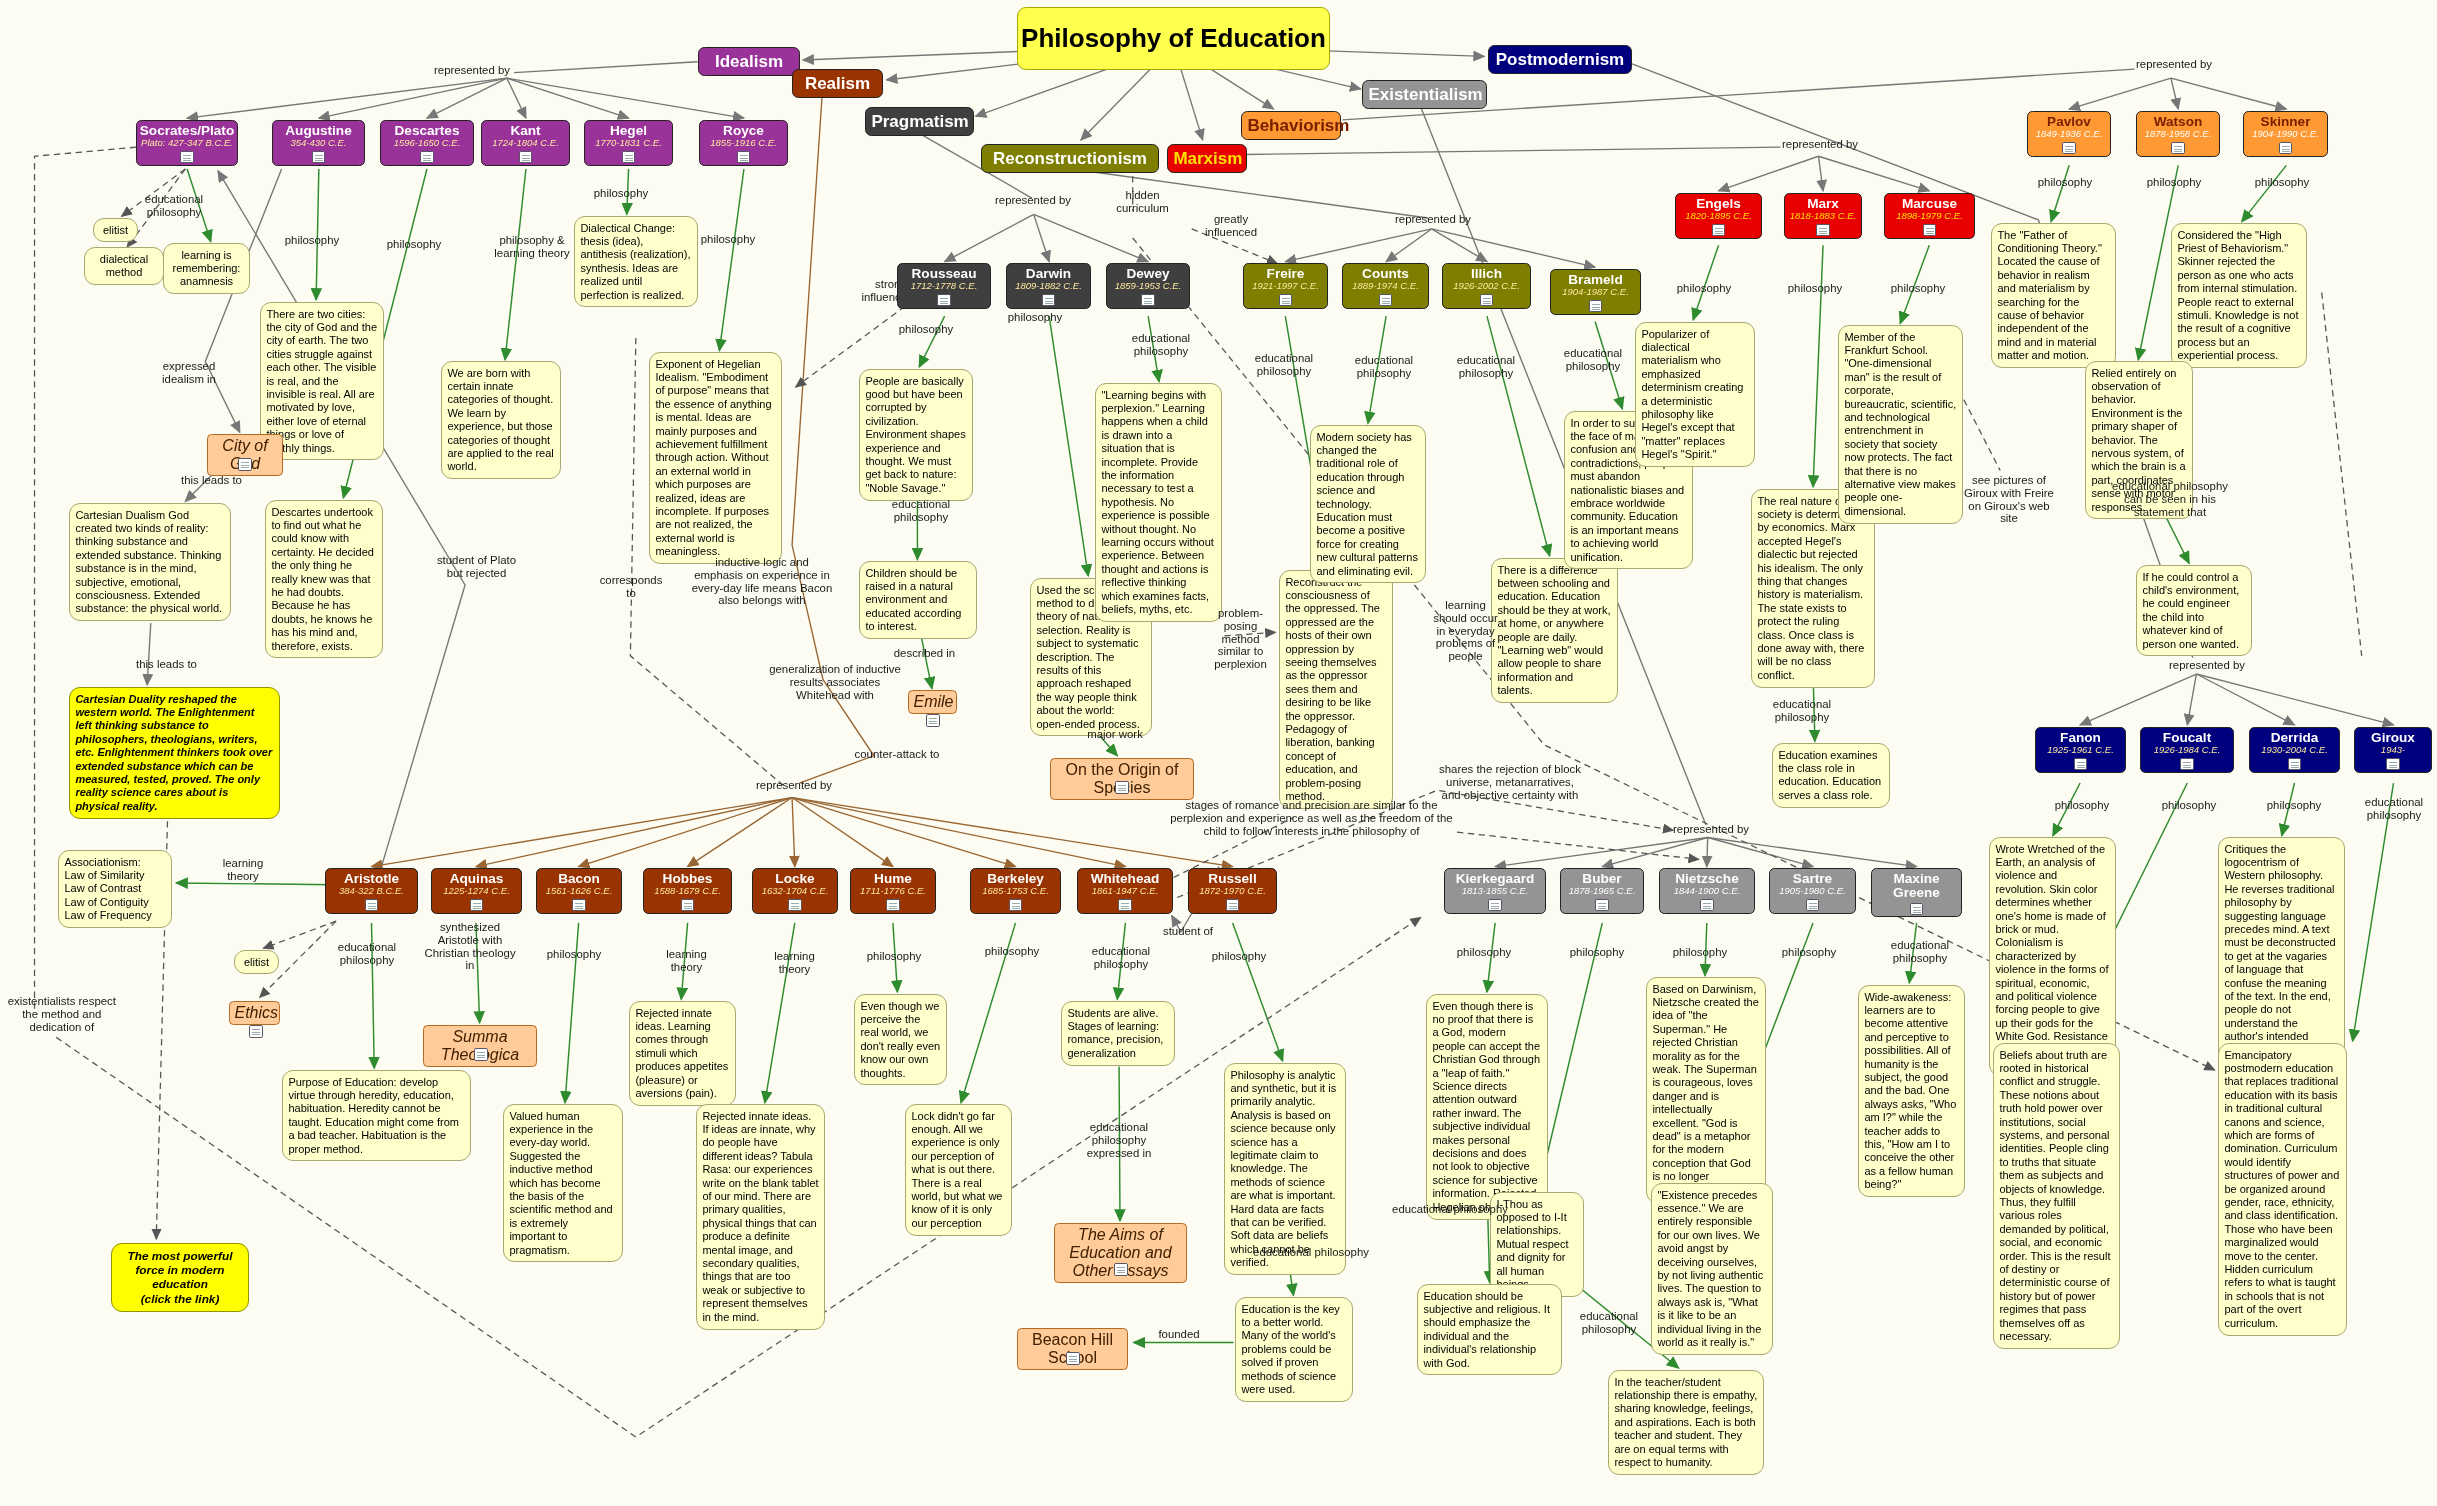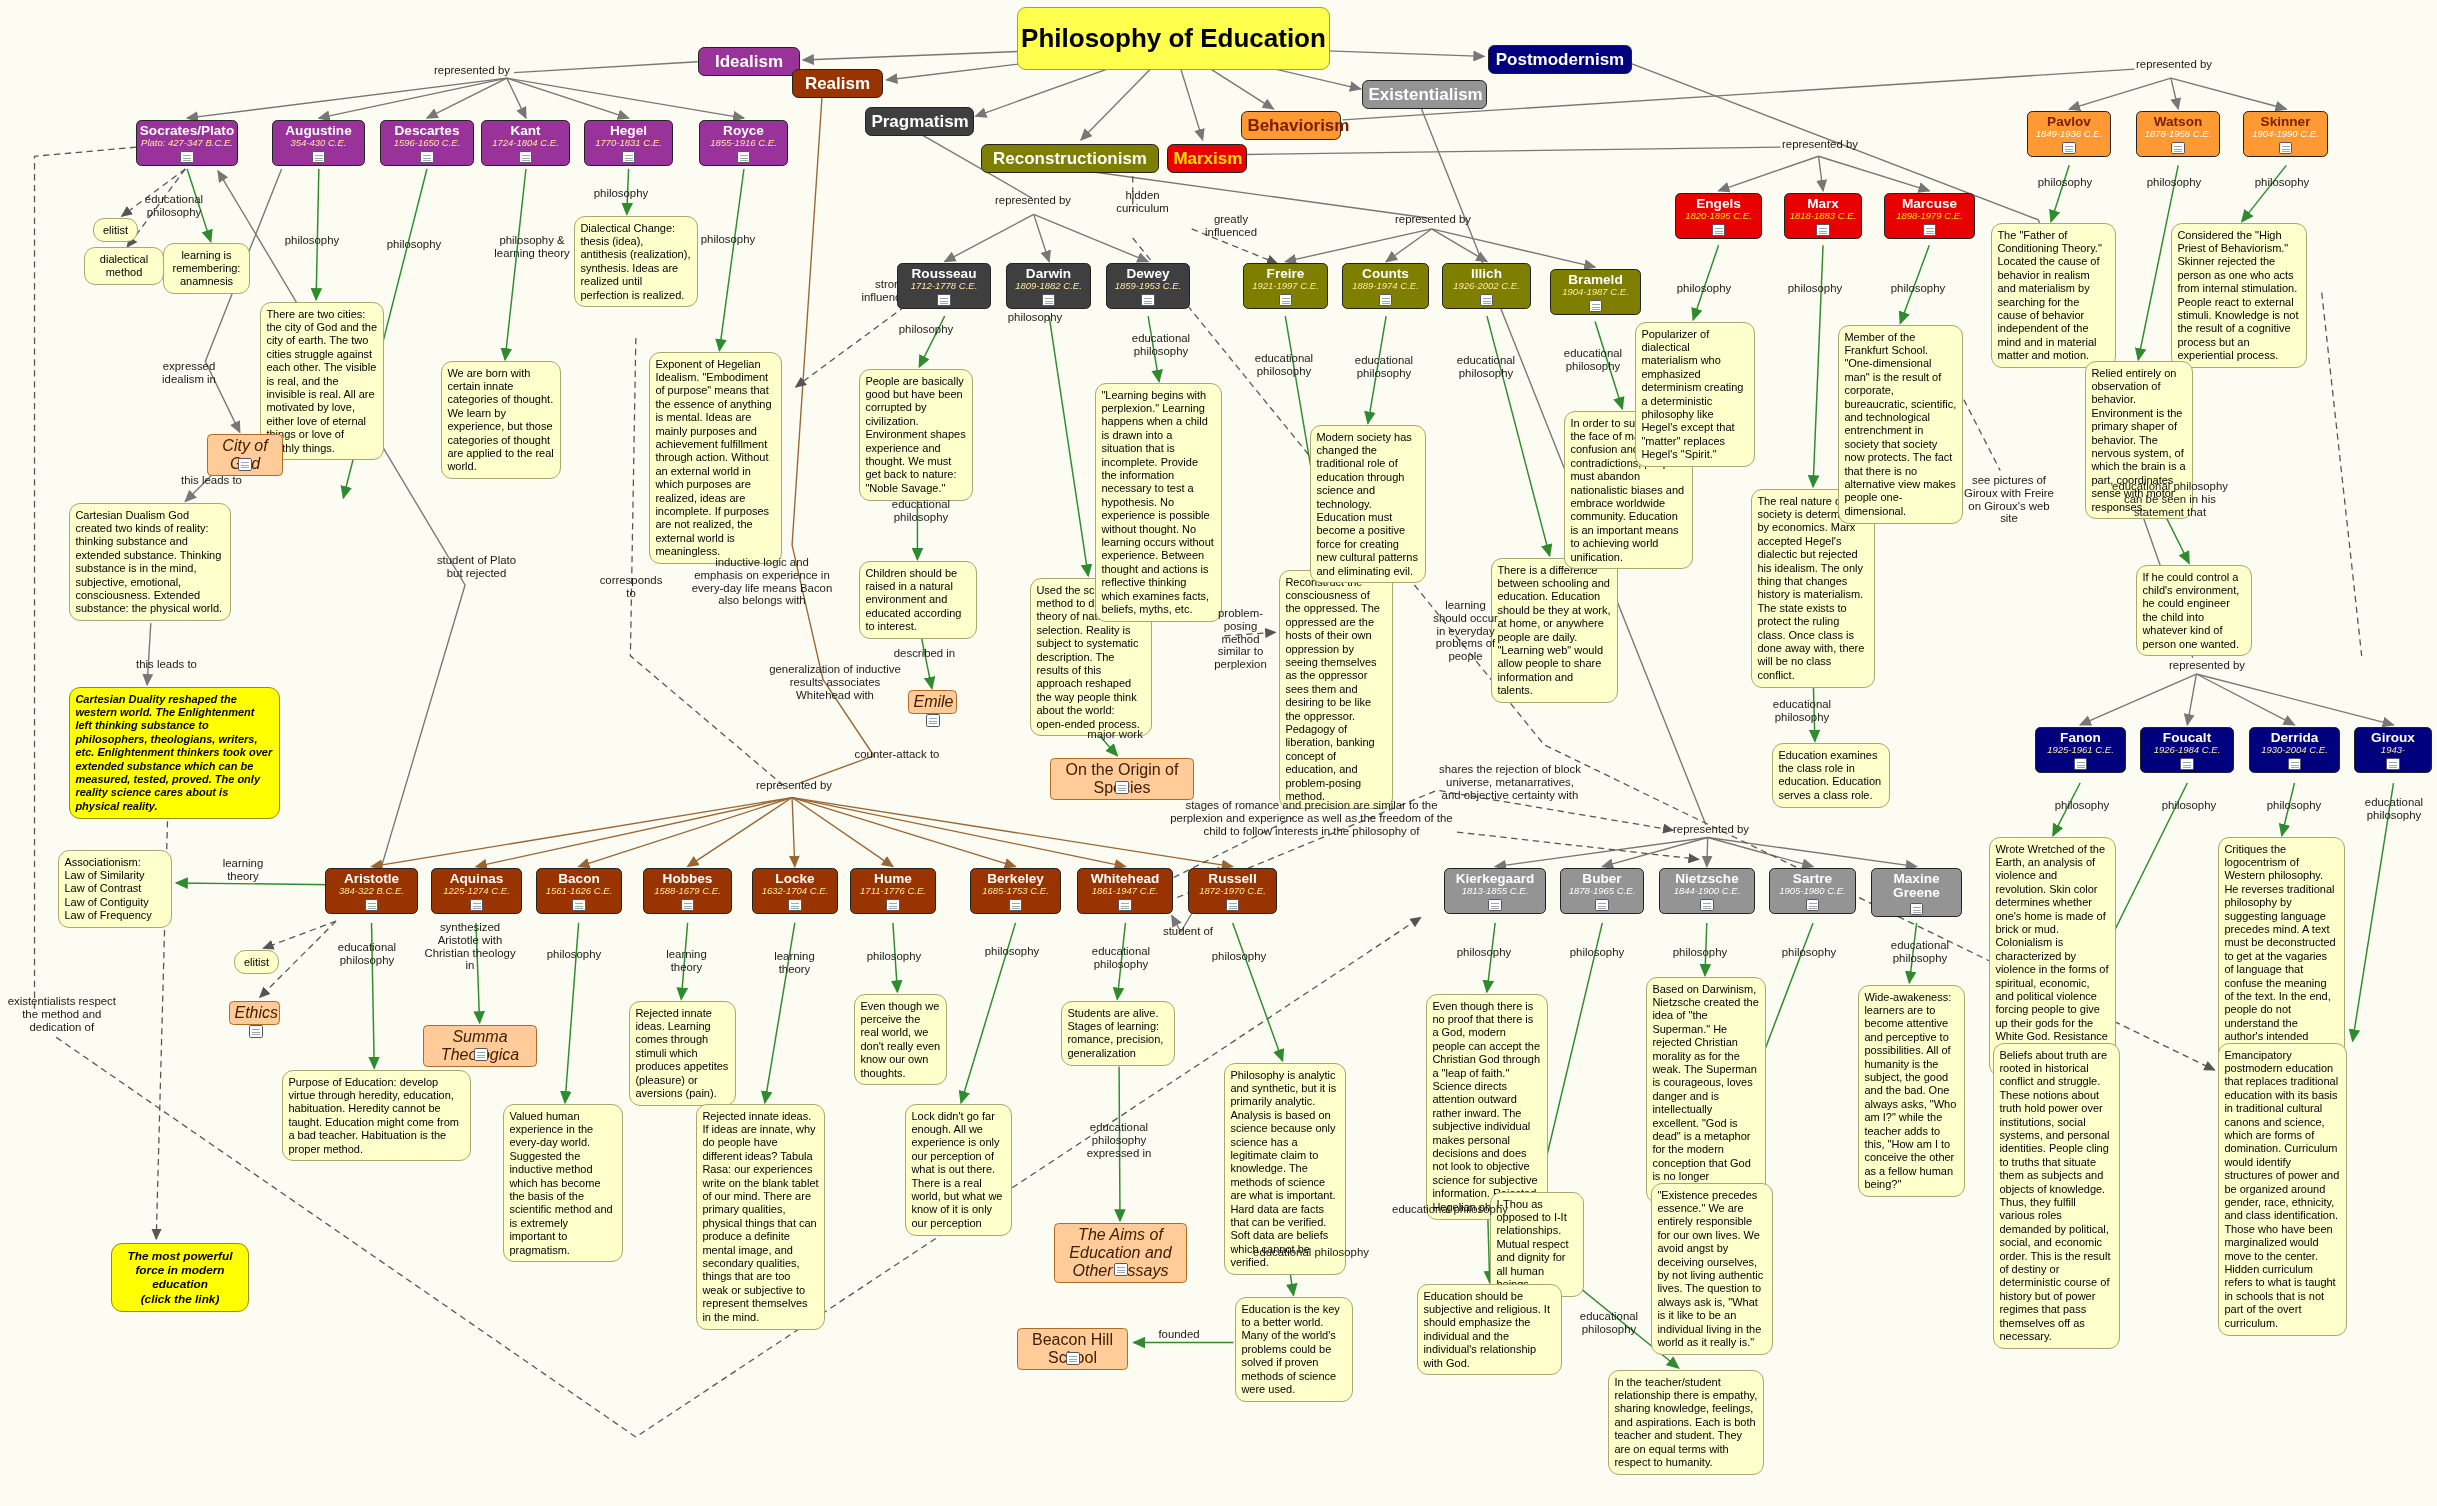--- a/index.html
+++ b/index.html
@@ -397,20 +397,21 @@
 <div class="di" style="left:249px;top:1025px"></div>
 <div class="di" style="left:474px;top:1048px"></div>
 <div class="di" style="left:1114px;top:1263px"></div>
 <div class="di" style="left:1066px;top:1352px"></div>
 
 <div class="n ctr" style="left:93px;top:218px;width:45px">elitist</div>
 <div class="n ctr" style="left:84px;top:247px;width:80px">dialectical method</div>
 <div class="n ctr" style="left:163px;top:243px;width:87px">learning is remembering: anamnesis</div>
 <div class="n" style="left:260px;top:302px;width:124px">There are two cities: the city of God and the city of earth. The two cities struggle against each other. The visible is real, and the invisible is real. All are motivated by love, either love of eternal things or love of earthly things.</div>
 <div class="n" style="left:69px;top:503px;width:162px">Cartesian Dualism God created two kinds of reality: thinking substance and extended substance. Thinking substance is in the mind, subjective, emotional, consciousness. Extended substance: the physical world.</div>
+<div class="n" style="left:265px;top:500px;width:118px">Descartes undertook to find out what he could know with certainty. He decided the only thing he really knew was that he had doubts. Because he has doubts, he knows he has his mind and, therefore, exists.</div>
 <div class="n hl" style="left:69px;top:687px;width:211px">Cartesian Duality reshaped the western world. The Enlightenment left thinking substance to philosophers, theologians, writers, etc. Enlightenment thinkers took over extended substance which can be measured, tested, proved. The only reality science cares about is physical reality.</div>
 <div class="n pre" style="left:58px;top:850px;width:114px">Associationism:
 Law of Similarity
 Law of Contrast
 Law of Contiguity
 Law of Frequency</div>
 <div class="n hl ctr pre" style="left:111px;top:1243px;width:138px;font-size:11.8px">The most powerful
 force in modern
 education
 (click the link)</div>

